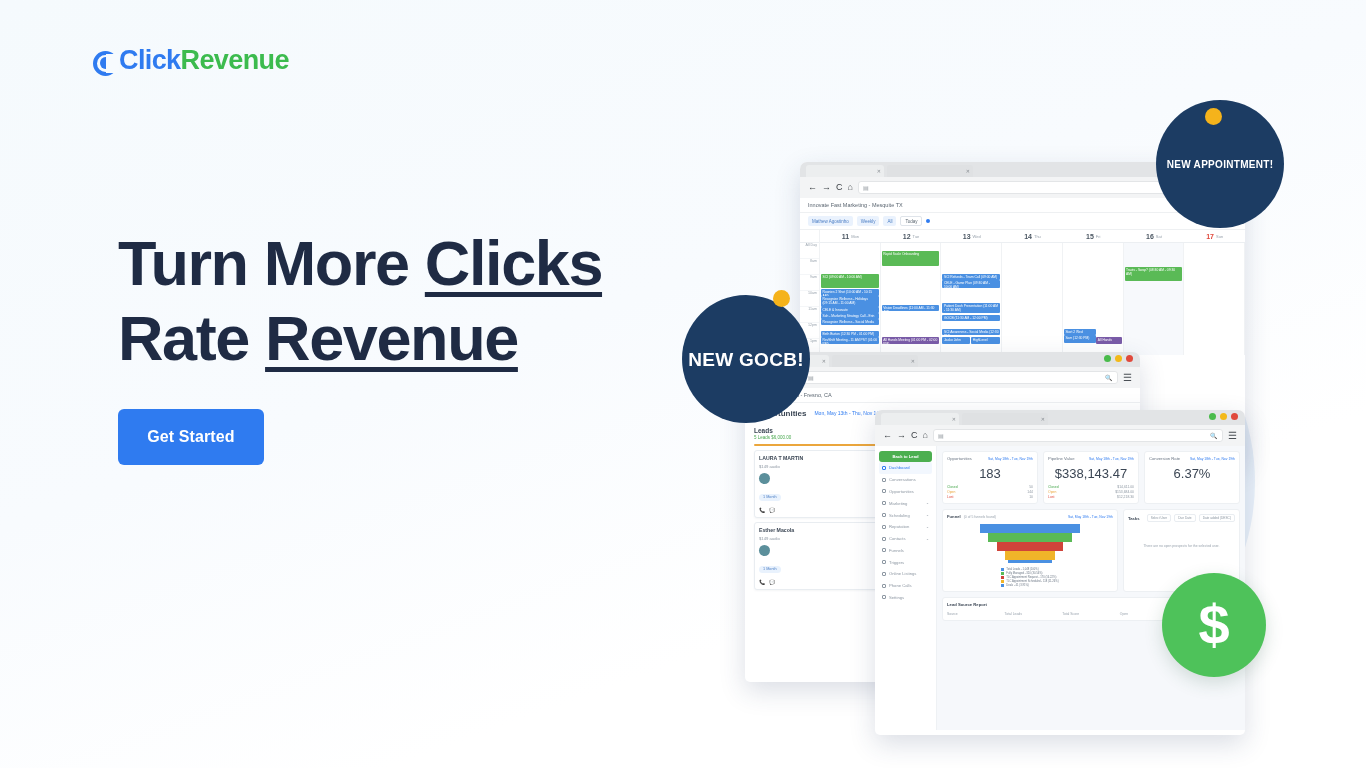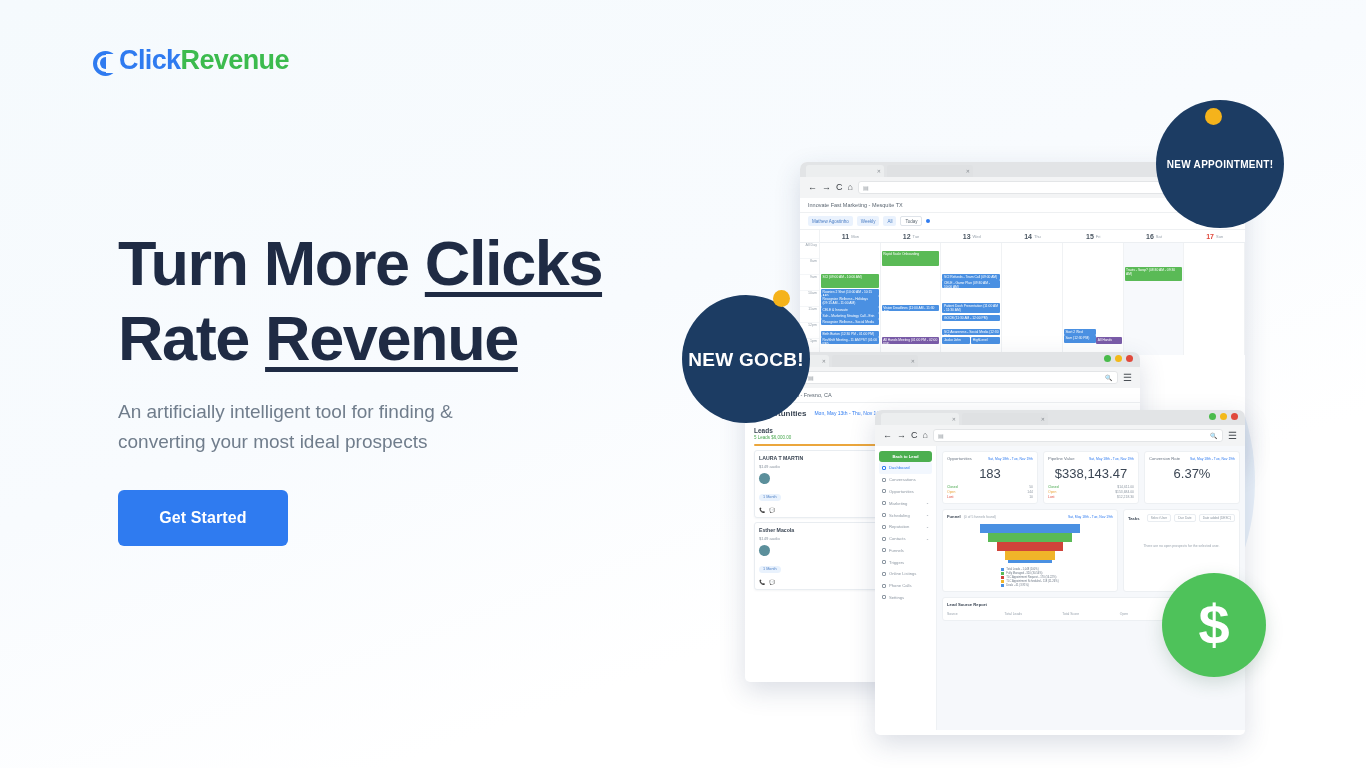--- a/index.html
+++ b/index.html
@@ -59,21 +59,21 @@
     text-underline-offset: 7px;
   }
   .subhead {
     margin-top: 21px;
     font-size: 19px; line-height: 30px; color: #707d8c;
     max-width: 390px;
   }
   .cta {
     margin-top: 33px;
     display: inline-flex; align-items: center; justify-content: center;
-    width: 170px; height: 56px;
+    width: 146px; height: 56px;
     background: #2f7bf0; color: #ffffff;
     border: none; border-radius: 6px;
     font-size: 16px; font-weight: bold; letter-spacing: 0.1px;
     font-family: "Liberation Sans", sans-serif;
     cursor: pointer;
   }
 
   
   .art { position: absolute; left: 640px; top: 80px; width: 726px; height: 620px; }
   .art-circle {
@@ -325,21 +325,20 @@
     </span>
     <span class="logo-click">Click</span>
     <span class="logo-revenue">Revenue</span>
   </div>
 
   <div class="hero">
     <h1 class="headline">
       <span>Turn More </span><span class="u">Clicks</span><br>
       <span>Rate </span><span class="u">Revenue</span>
     </h1>
-    <p class="subhead">An artificially intelligent tool for finding &amp; converting your most ideal prospects</p>
     <button class="cta">Get Started</button>
   </div>
 
   <div class="art">
     <div class="art-circle"></div>
 
     <div class="win win-cal">
       <div class="win-tabbar">
         <div class="win-tab t1">✕</div>
         <div class="win-tab t2">✕</div>

